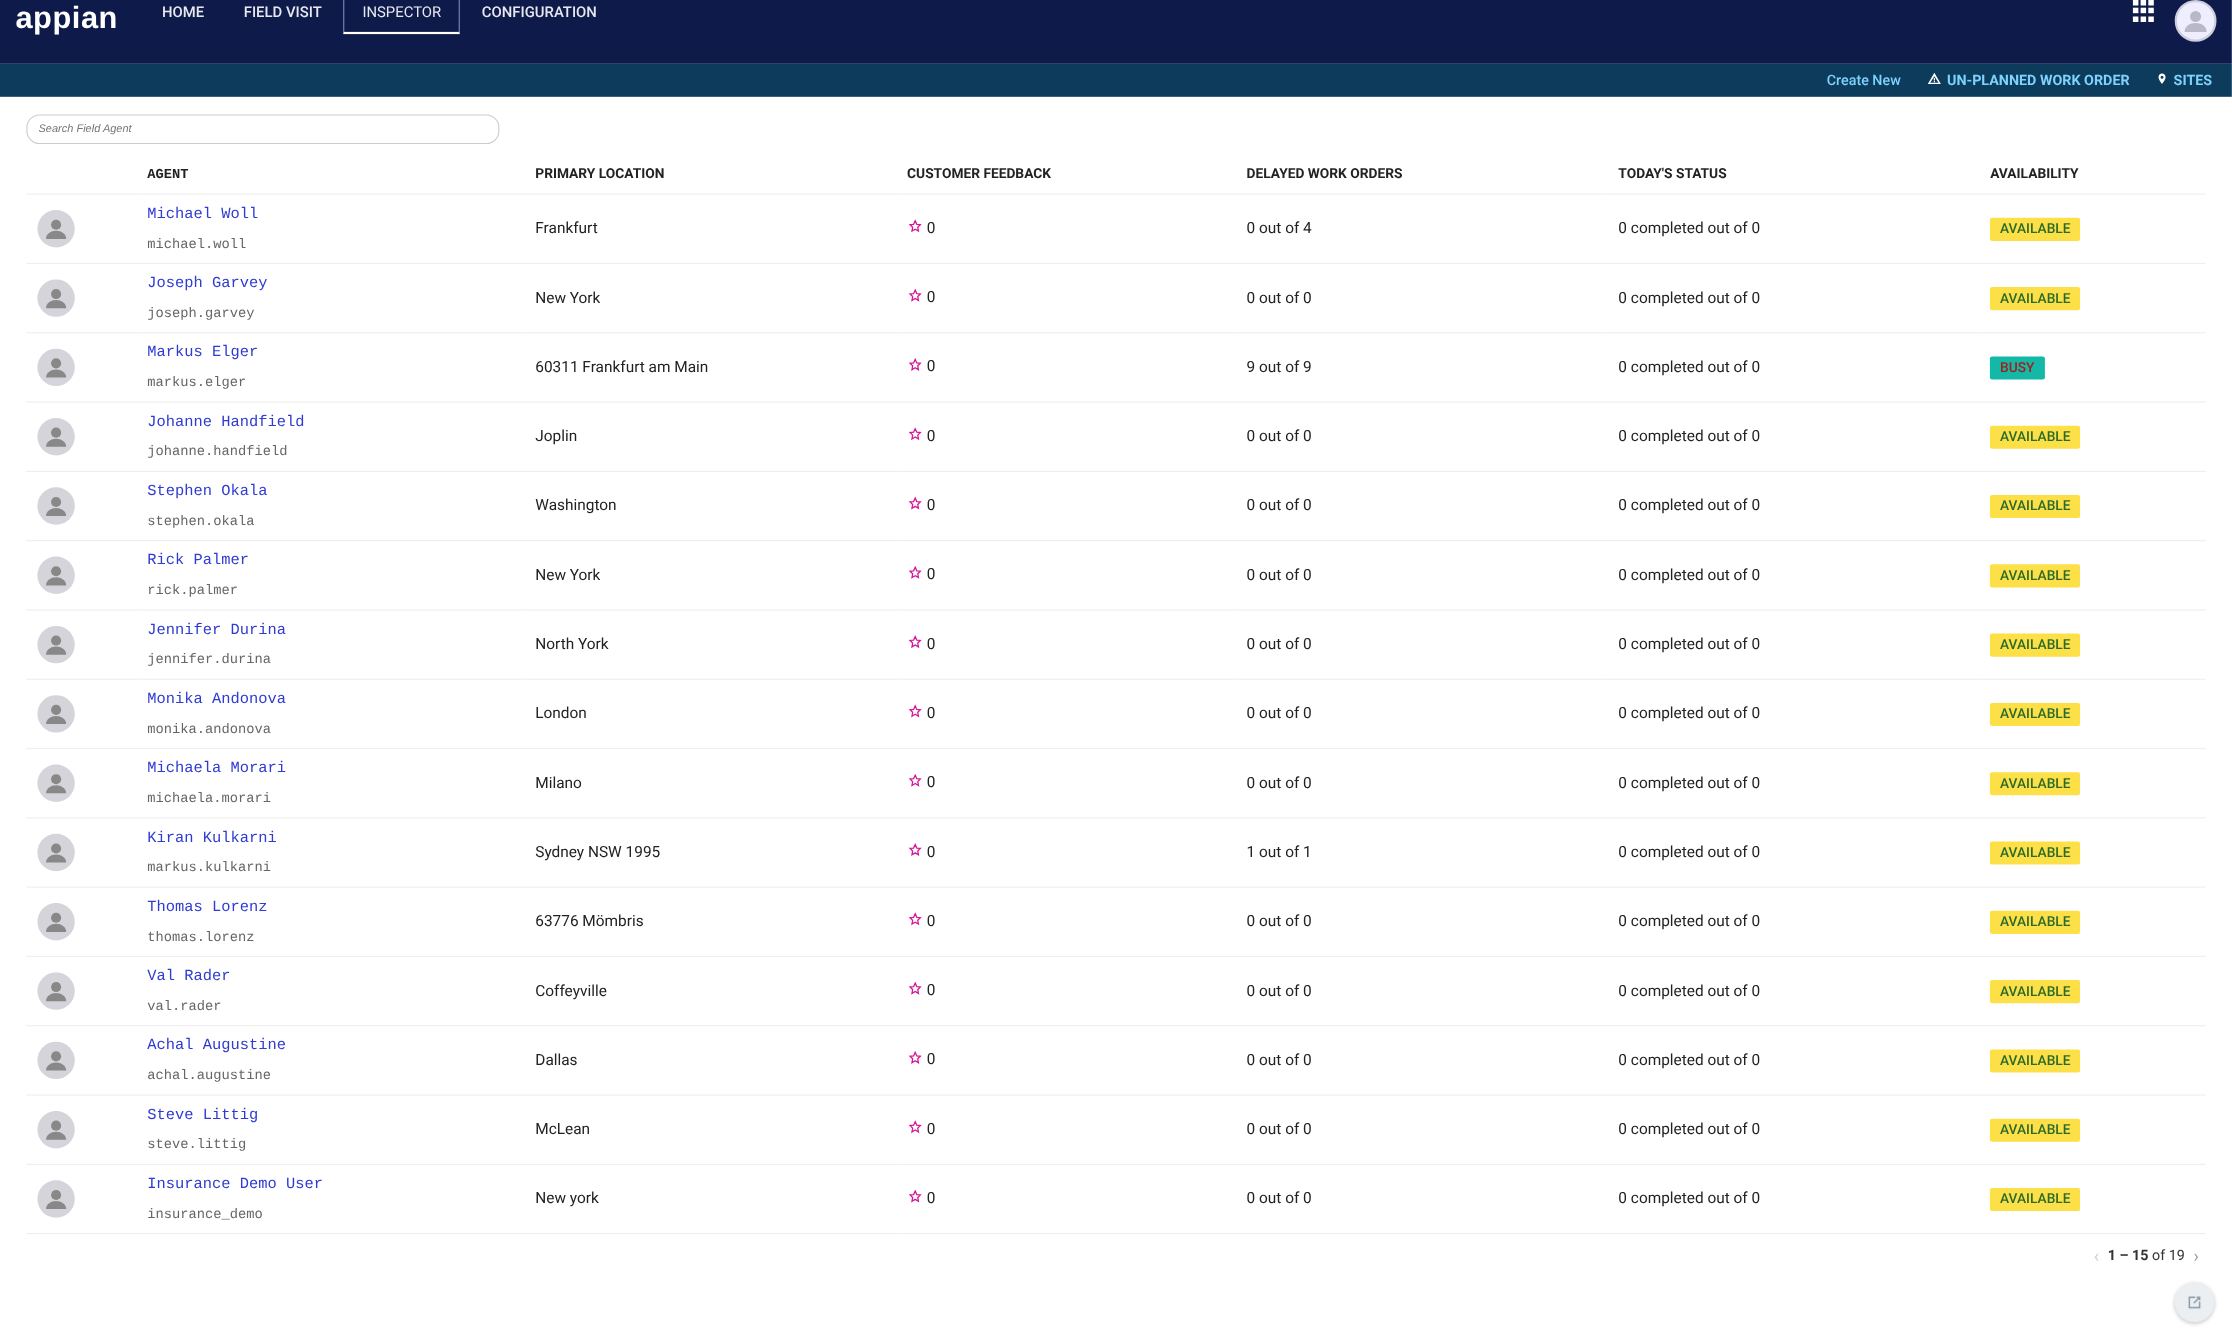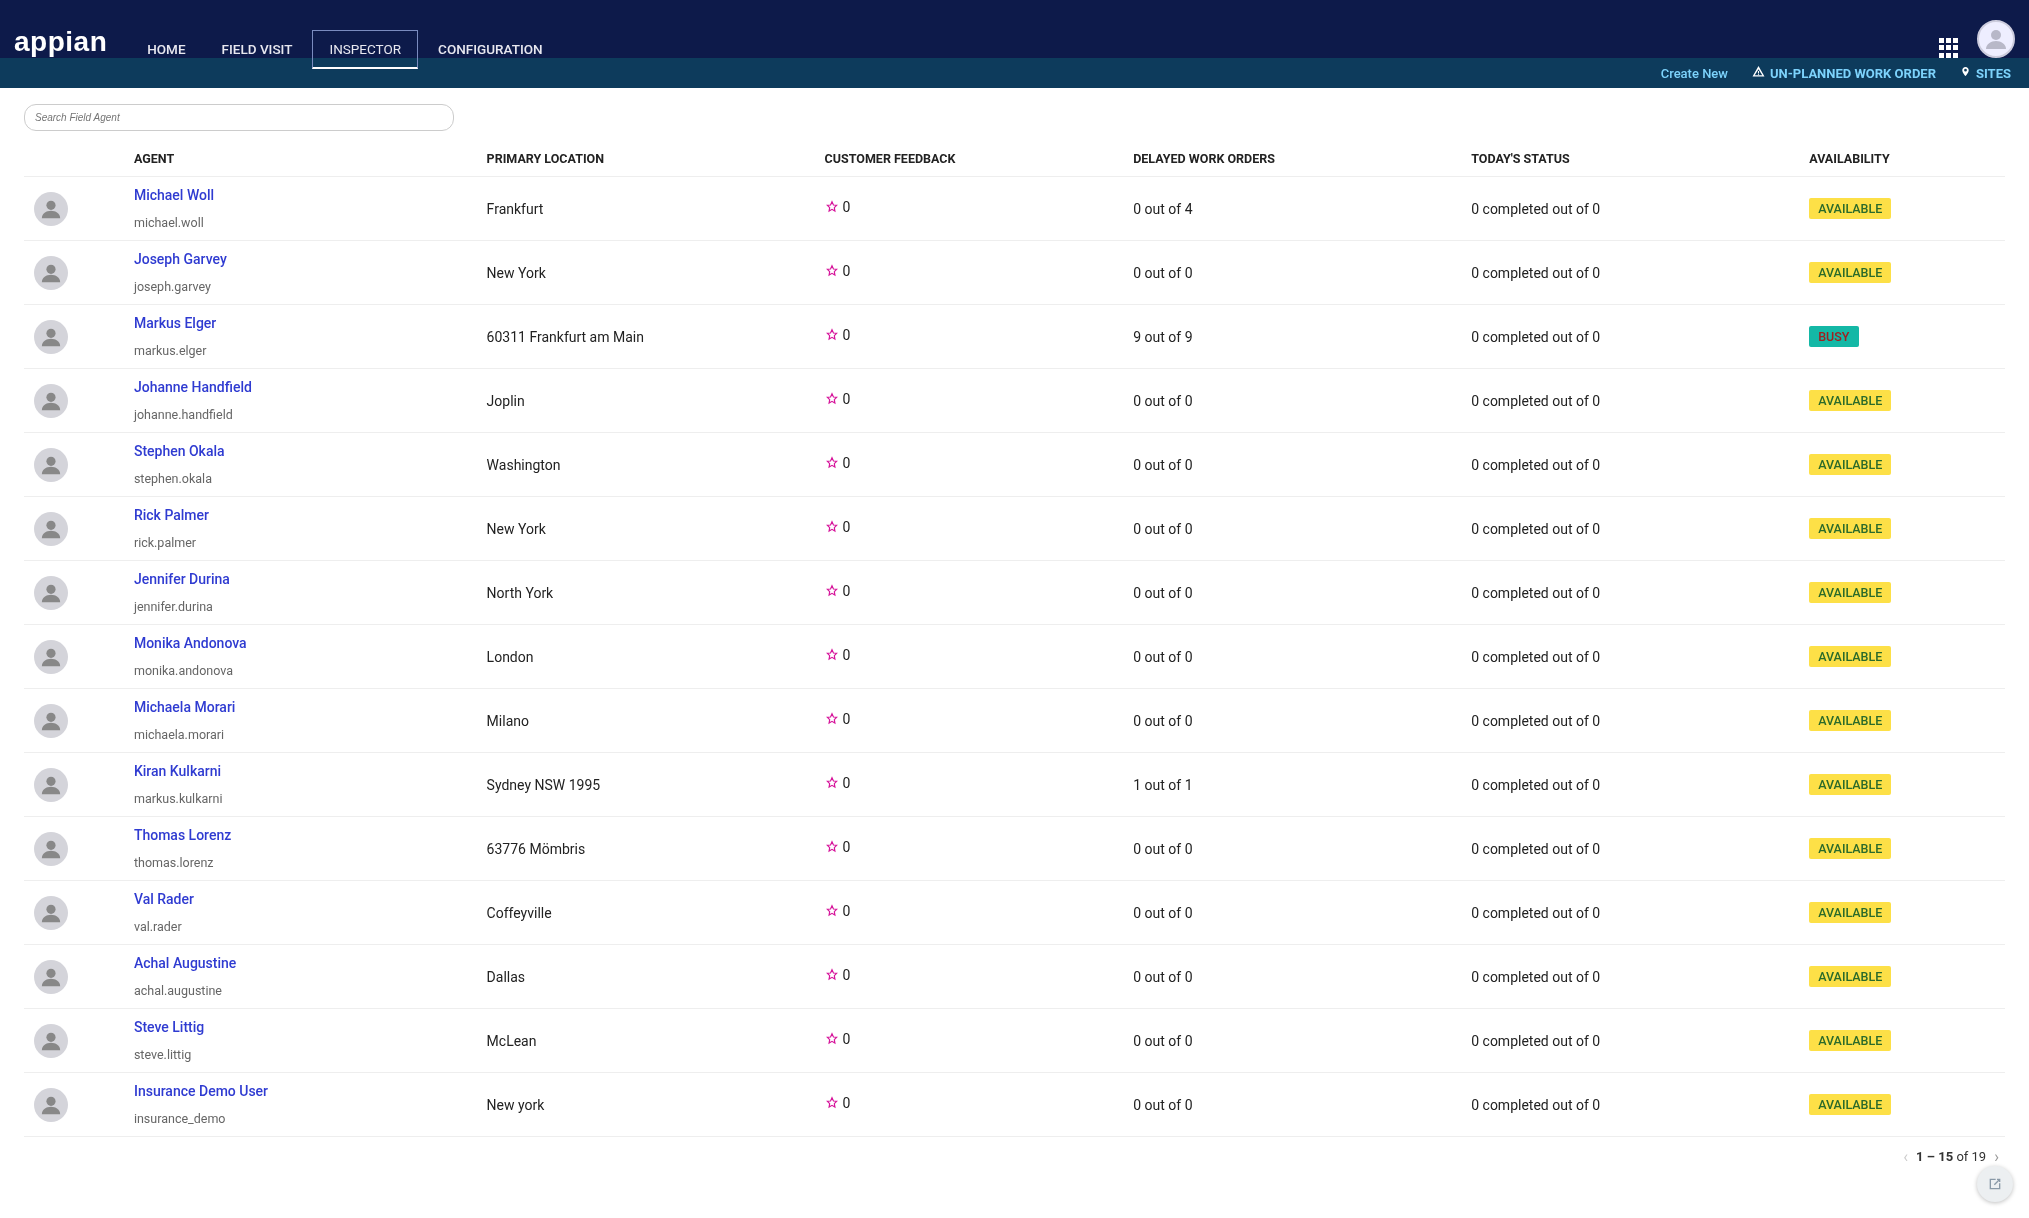--- a/index.html
+++ b/index.html
@@ -5,21 +5,21 @@
   * { box-sizing: border-box; margin: 0; padding: 0; }
   body {
     font-family: -apple-system, BlinkMacSystemFont, "Segoe UI", Roboto, Arial, sans-serif;
     color: #222;
     background: #fff;
   }
   
   .nav-primary {
     background: #0d1a4a;
     display: flex;
-    align-items: flex-end;
+    align-items: flex-start;
     padding: 0 14px;
     height: 58px;
   }
   .logo {
     color: #fff;
     font-weight: 800;
     font-size: 28px;
     letter-spacing: 0.5px;
     margin-right: 24px;
     font-family: Arial, sans-serif;
@@ -105,21 +105,21 @@
     padding: 8px 10px 10px;
   }
   .grid-table td {
     padding: 10px 10px;
     font-size: 14px;
     vertical-align: middle;
     border-bottom: 1px solid #eee;
   }
   .grid-table tbody tr:first-child td { border-top: 1px solid #eee; }
   .col-avatar { width: 68px; }
-  .col-agent { width: 240px; }
+  .col-agent { width: 240px; font-family: Liberation Mono, monospace; }
   .col-loc { width: 230px; }
   .col-feedback { width: 210px; }
   .col-delayed { width: 230px; margin-top: 38px; }
   .col-status { width: 230px; }
   .col-avail { width: 140px; text-align:left; }
 
   .avatar {
     width: 34px; height: 34px; border-radius: 50%;
     background: #d4d4da;
     display: flex; align-items: center; justify-content: center;

